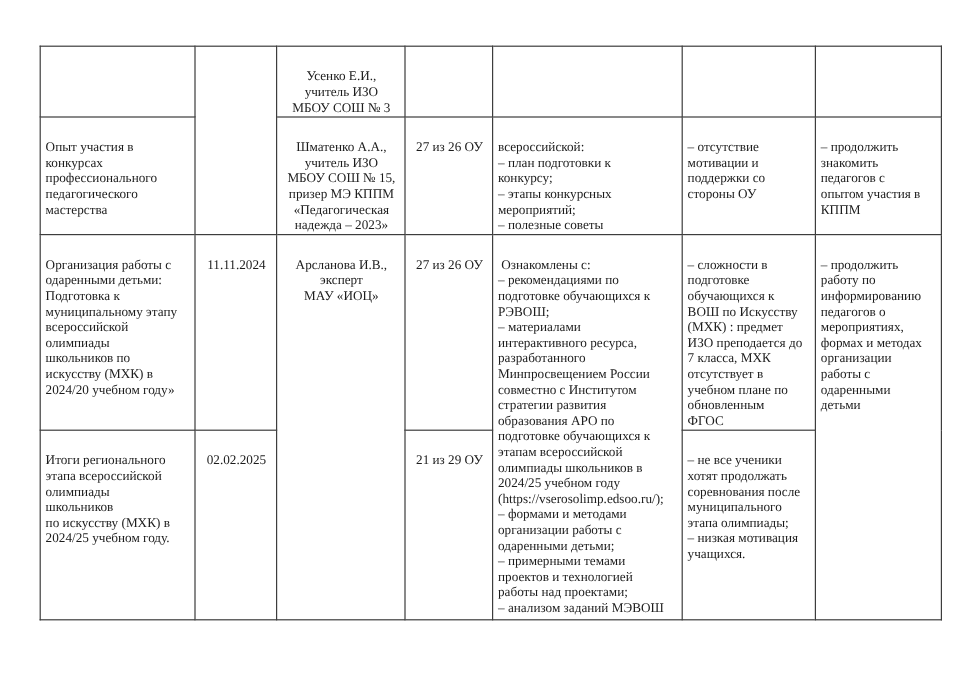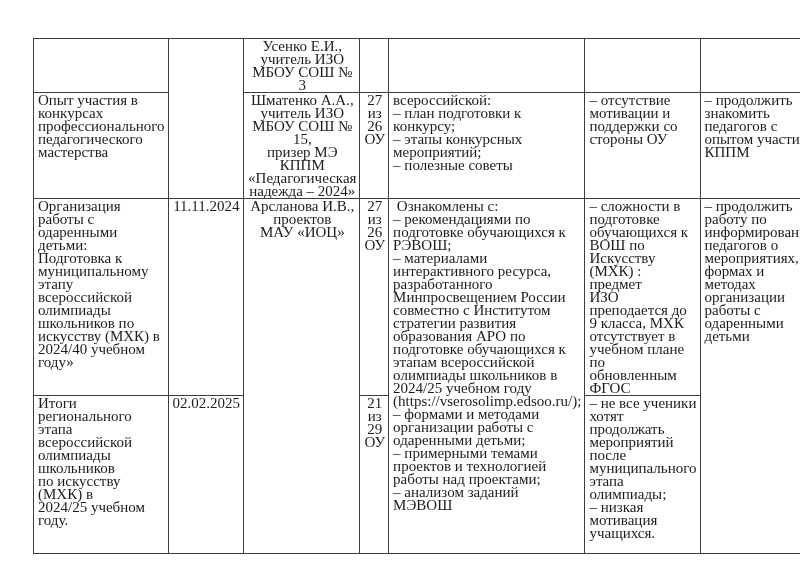--- a/index.html
+++ b/index.html
@@ -17,22 +17,22 @@
   }
   table.doc {
     position: absolute;
     left: 33px; top: 38px;
     border-collapse: collapse;
     table-layout: fixed;
   }
   table.doc td {
     border: 1px solid #3d3d3d;
     vertical-align: top;
-    padding: 1px 3px 0 4px;
-    font-size: 15px;
+    padding: 19px 3px 0 4px;
+    font-size: 11px;
     line-height: 13px;
     color: #1c1c1c;
     white-space: pre-wrap;
     overflow: hidden;
   }
   td.c { text-align: center; padding: 1px 1px 0 1px; }
   td.bl2 { border-left-width: 2px; }
 </style>
 </head>
 <body>
@@ -64,21 +64,21 @@
       <td>Опыт участия в
 конкурсах
 профессионального
 педагогического
 мастерства</td>
       <td class="c bl2">Шматенко А.А.,
 учитель ИЗО
 МБОУ СОШ № 15,
 призер МЭ КППМ
 «Педагогическая
-надежда – 2024»</td>
+надежда – 2023»</td>
       <td class="c">27 из 26 ОУ</td>
       <td>всероссийской:
 – план подготовки к
 конкурсу;
 – этапы конкурсных
 мероприятий;
 – полезные советы</td>
       <td>– отсутствие
 мотивации и
 поддержки со
@@ -91,24 +91,24 @@
     </tr>
     <tr style="height:146px">
       <td>Организация работы с
 одаренными детьми:
 Подготовка к
 муниципальному этапу
 всероссийской
 олимпиады
 школьников по
 искусству (МХК) в
-2024/40 учебном году»</td>
+2024/20 учебном году»</td>
       <td class="c">11.11.2024</td>
       <td class="c bl2" rowspan="2">Арсланова И.В.,
-проектов
+эксперт
 МАУ «ИОЦ»</td>
       <td class="c">27 из 26 ОУ</td>
       <td rowspan="2"> Ознакомлены с:
 – рекомендациями по
 подготовке обучающихся к
 РЭВОШ;
 – материалами
 интерактивного ресурса,
 разработанного
 Минпросвещением России
@@ -126,21 +126,21 @@
 – примерными темами
 проектов и технологией
 работы над проектами;
 – анализом заданий МЭВОШ</td>
       <td>– сложности в
 подготовке
 обучающихся к
 ВОШ по Искусству
 (МХК) : предмет
 ИЗО преподается до
-9 класса, МХК
+7 класса, МХК
 отсутствует в
 учебном плане по
 обновленным
 ФГОС</td>
       <td rowspan="2">– продолжить
 работу по
 информированию
 педагогов о
 мероприятиях,
 формах и методах
@@ -153,21 +153,21 @@
       <td>Итоги регионального
 этапа всероссийской
 олимпиады
 школьников
 по искусству (МХК) в
 2024/25 учебном году.</td>
       <td class="c">02.02.2025</td>
       <td class="c">21 из 29 ОУ</td>
       <td>– не все ученики
 хотят продолжать
-мероприятий после
+соревнования после
 муниципального
 этапа олимпиады;
 – низкая мотивация
 учащихся.</td>
     </tr>
   </tbody>
     </table>
 </div>
 
 </body></html>

